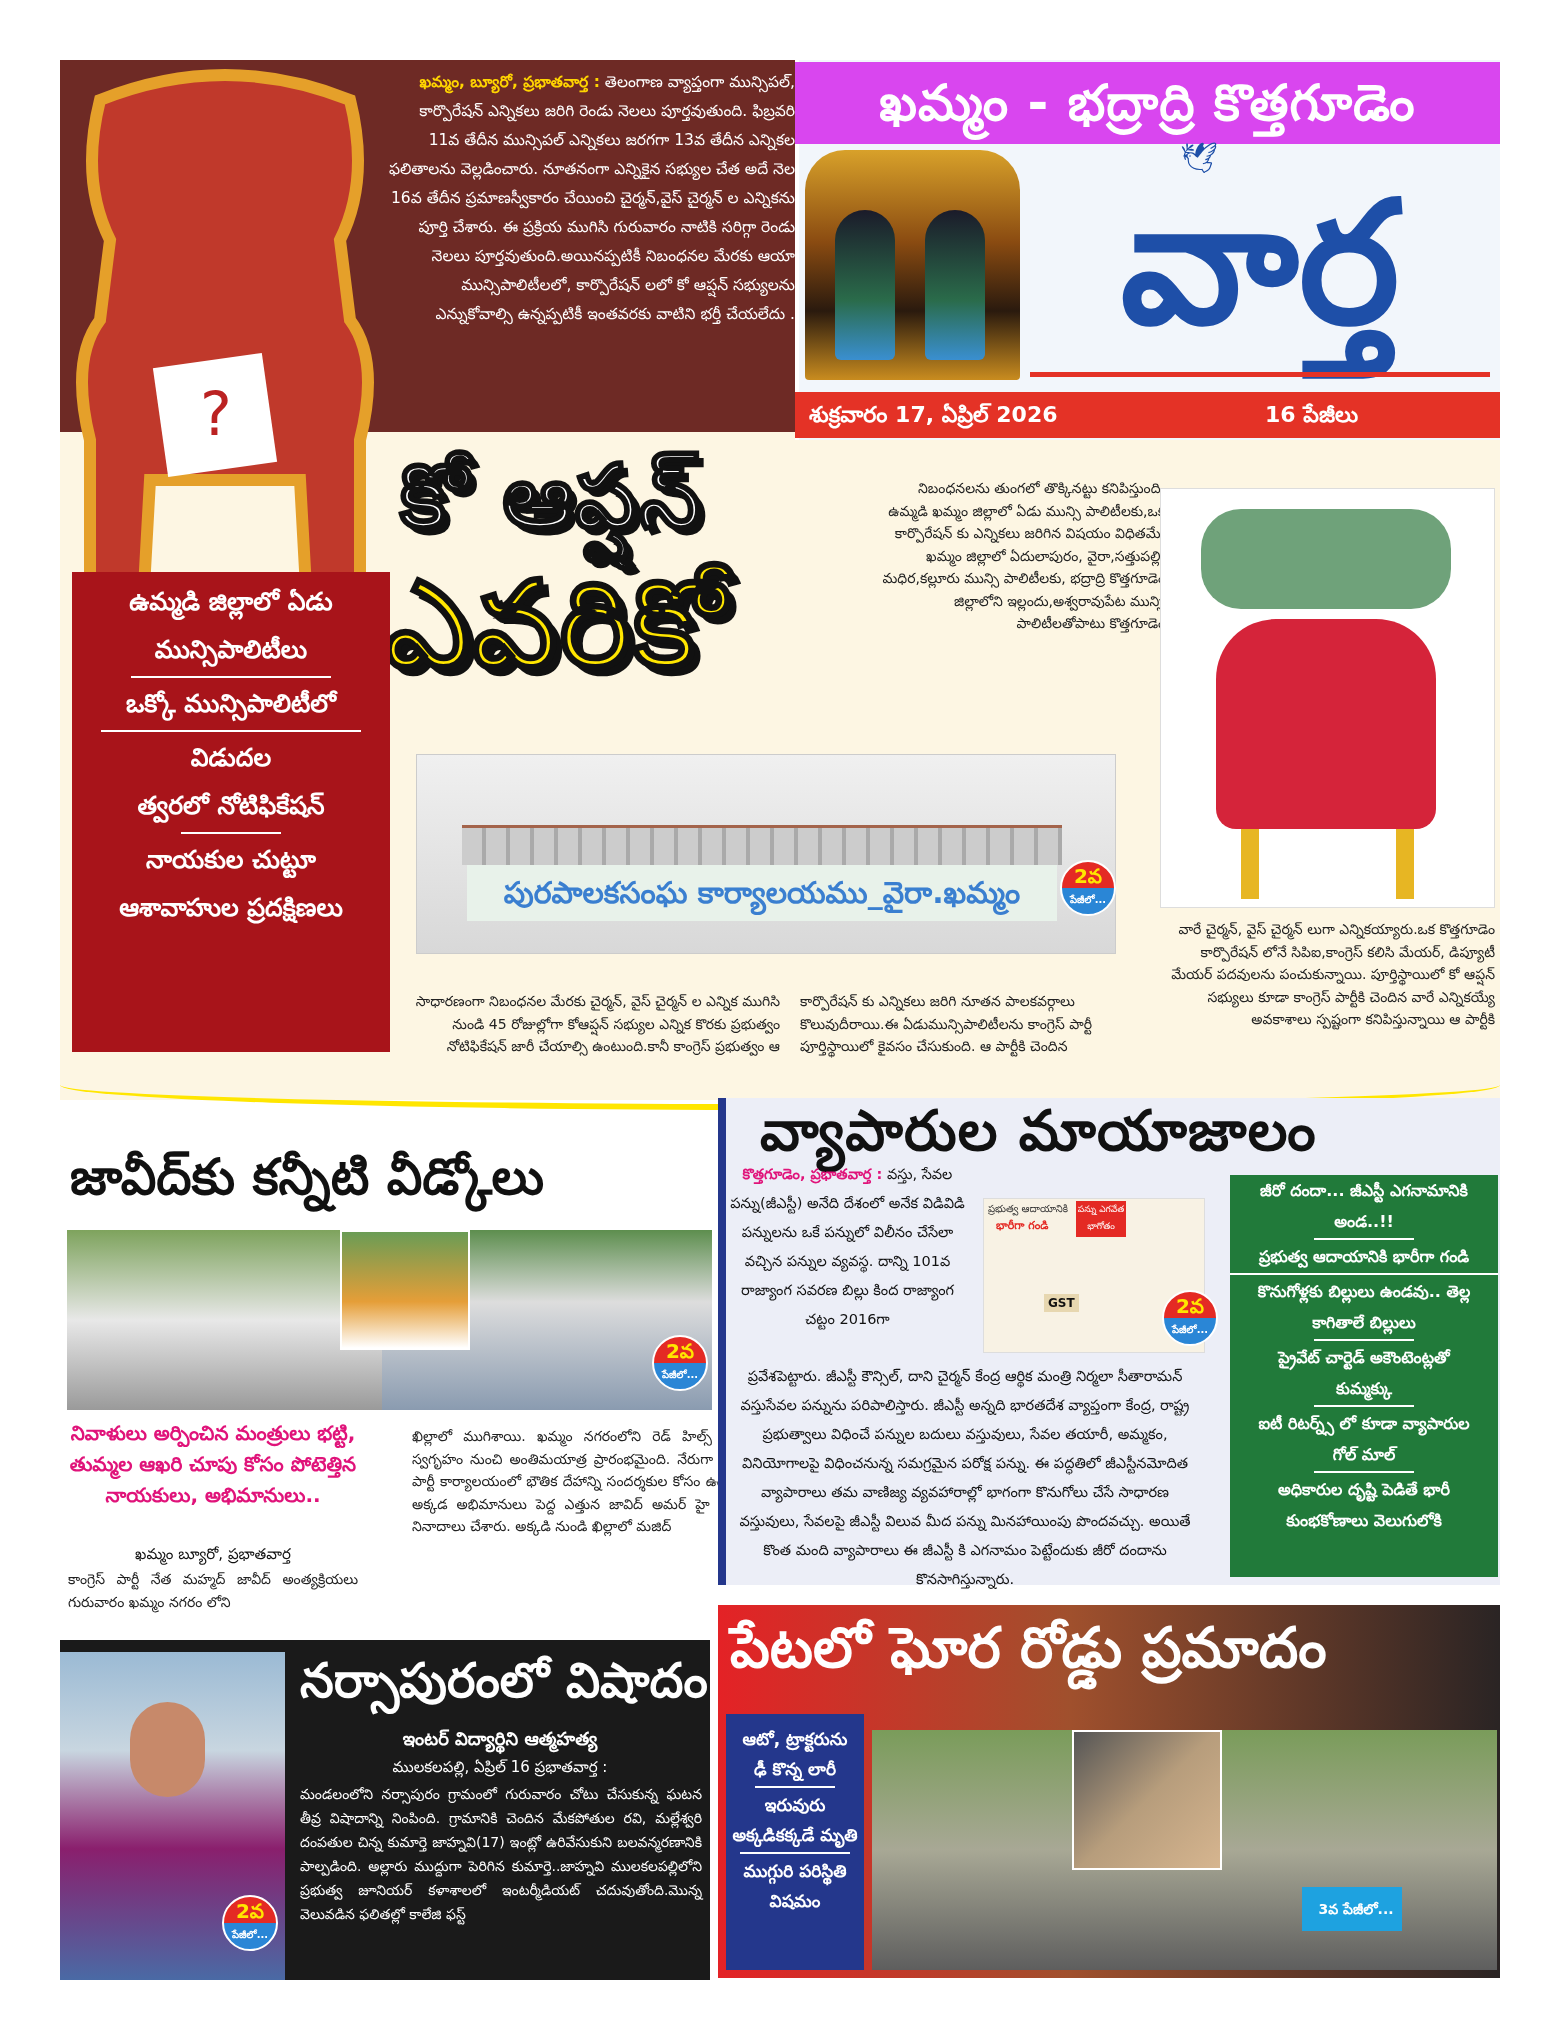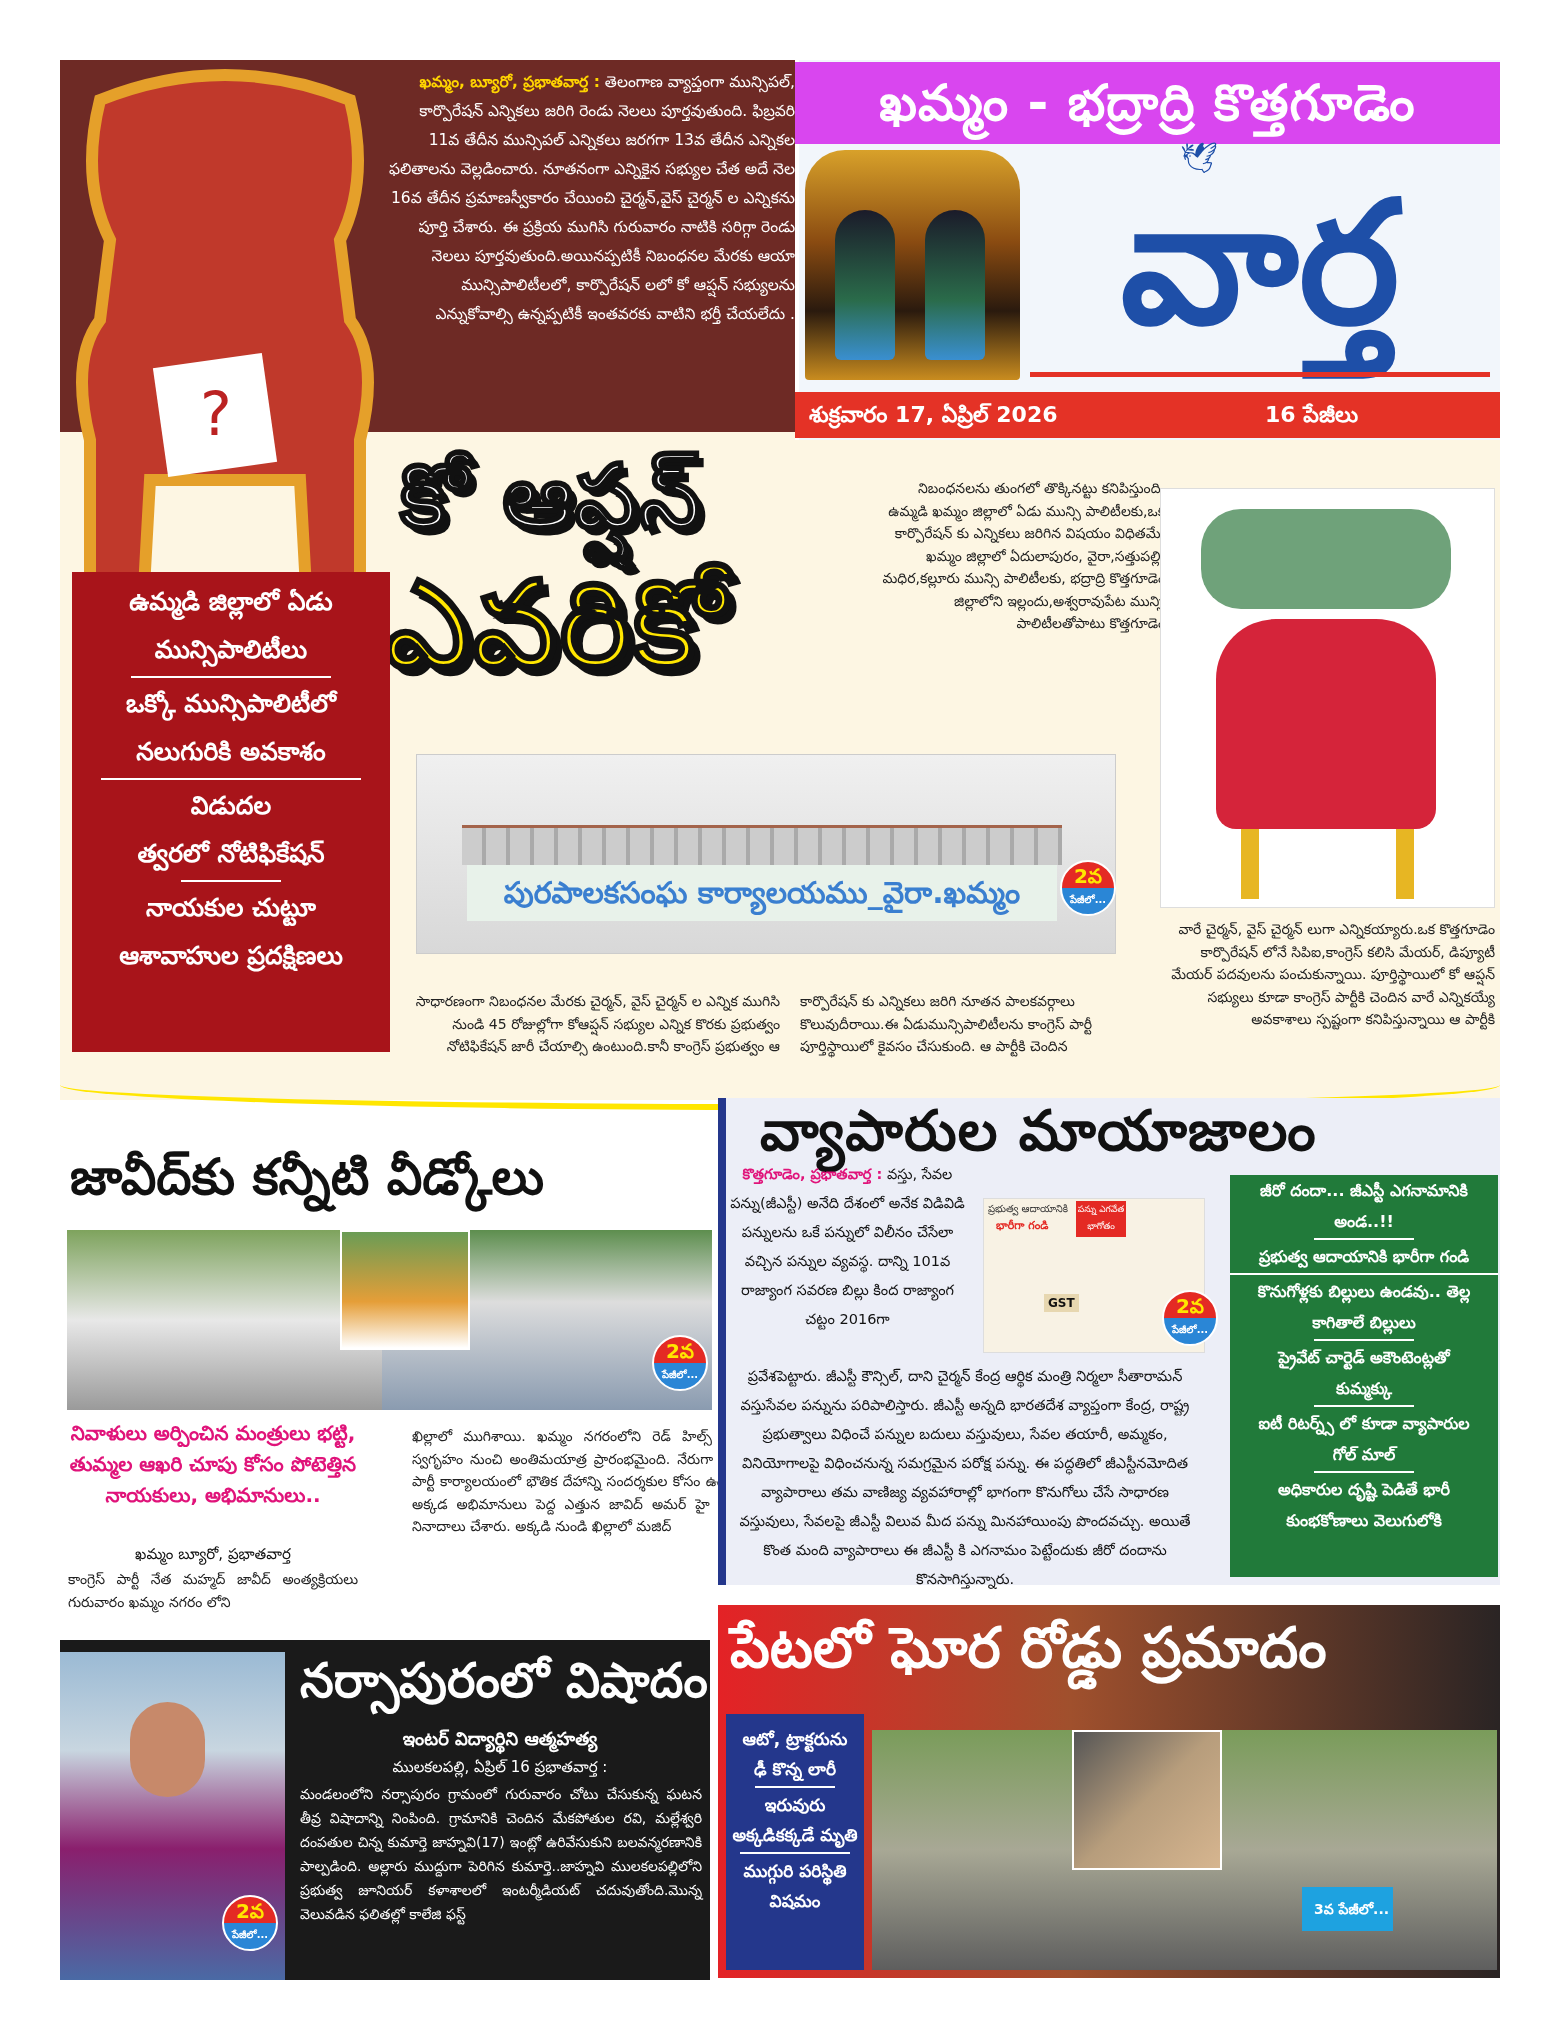--- a/index.html
+++ b/index.html
@@ -94,21 +94,21 @@
   #nars-text { left: 300px; top: 1782px; width: 402px; color: #fff; font-size: 14px; line-height: 24px; text-align: justify; }
 
   
   #acc-panel { left: 718px; top: 1605px; width: 782px; height: 373px; background: linear-gradient(90deg,#e42226,#a0502d 45%,#2a2424); }
   #acc-head { left: 730px; top: 1615px; font-size: 56px; font-weight: bold; color: #fff; }
   #acc-blue { left: 726px; top: 1714px; width: 138px; height: 256px; background: #24378c; color: #fff; font-weight: bold; font-size: 17px; text-align: center; }
   #acc-blue .line { line-height: 30px; }
   #acc-blue .sep { width: 80px; height: 2px; background: #fff; margin: 2px auto; }
   #acc-photo { left: 872px; top: 1730px; width: 625px; height: 240px; background: linear-gradient(180deg,#7a9c5a,#a8a895 50%,#5e5e5e); overflow: hidden; }
   #acc-photo .inset { position: absolute; left: 200px; top: 0; width: 150px; height: 140px; background: linear-gradient(135deg,#555,#b79d7c 50%,#d6b58f); border: 2px solid #fff; }
-  #acc-note { left: 1302px; top: 1887px; width: 91px; height: 44px; background: #1ea2e0; color: #fff; font-weight: bold; font-size: 14px; line-height: 44px; text-align: center; padding-left: 8px; }
+  #acc-note { left: 1302px; top: 1887px; width: 100px; height: 44px; background: #1ea2e0; color: #fff; font-weight: bold; font-size: 14px; line-height: 44px; text-align: center; padding-left: 8px; }
 </style>
 </head>
 <body>
 
 <div class="abs" id="top-bg"></div>
 <div class="abs" id="maroon-panel"></div>
 
 <svg class="abs" id="chair-art" viewBox="0 0 330 640">
   <path d="M40 40 Q20 120 50 180 L40 260 Q10 300 30 380 L30 600 L80 600 L90 420 L240 420 L250 600 L300 600 L300 380 Q320 300 290 260 L280 180 Q310 120 290 40 Q165 -10 40 40Z" fill="#c0392b" stroke="#e5a02a" stroke-width="12"></path>
   <rect x="100" y="300" width="110" height="110" fill="#fff" transform="rotate(-8 155 355)"></rect>
@@ -135,21 +135,20 @@
 </div>
 
 <div class="abs" id="headline-1">కో ఆప్షన్</div>
 <div class="abs" id="headline-2">ఎవరికో</div>
 
 <div class="abs" id="highlights">
   <div class="line">ఉమ్మడి జిల్లాలో ఏడు</div>
   <div class="line">మున్సిపాలిటీలు</div>
   <div class="sep" style="width:200px"></div>
   <div class="line">ఒక్కో మున్సిపాలిటీలో</div>
-  <div class="line">నలుగురికి అవకాశం</div>
   <div class="sep" style="width:260px"></div>
   <div class="line">విడుదల</div>
   <div class="line">త్వరలో నోటిఫికేషన్</div>
   <div class="sep" style="width:100px"></div>
   <div class="line">నాయకుల చుట్టూ</div>
   <div class="line">ఆశావాహుల ప్రదక్షిణలు</div>
 </div>
 
 <div class="abs col-text" id="mid-text">నిబంధనలను తుంగలో తొక్కినట్టు కనిపిస్తుంది. ఉమ్మడి ఖమ్మం జిల్లాలో ఏడు మున్సి పాలిటీలకు,ఒక కార్పొరేషన్ కు ఎన్నికలు జరిగిన విషయం విధితమే. ఖమ్మం జిల్లాలో ఏదులాపురం, వైరా,సత్తుపల్లి, మధిర,కల్లూరు మున్సి పాలిటీలకు, భద్రాద్రి కొత్తగూడెం జిల్లాలోని ఇల్లందు,అశ్వరావుపేట మున్సి పాలిటీలతోపాటు కొత్తగూడెం</div>
 

